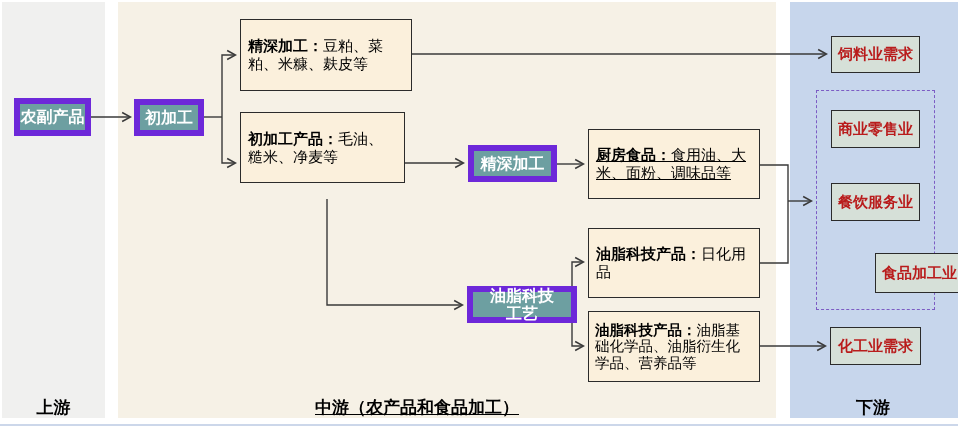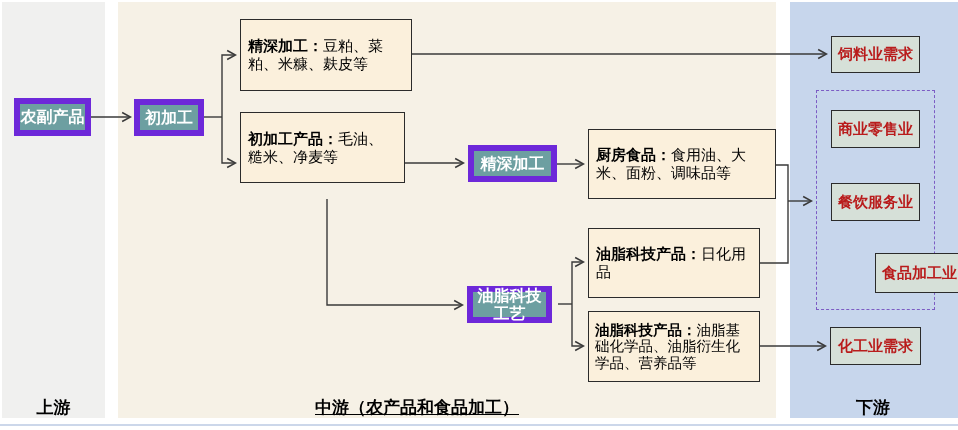--- a/index.html
+++ b/index.html
@@ -98,25 +98,25 @@
   </div>
 
   <div class="node cream" style="left:240px;top:112px;width:165px;height:71px;">
     <div><b>初加工产品：</b><span>毛油、糙米、净麦等</span></div>
   </div>
 
   <div class="node teal" style="left:468px;top:145px;width:89px;height:37px;">
     <span>精深加工</span>
   </div>
 
-  <div class="node cream" style="left:588px;top:129px;width:188px;height:70px;">
+  <div class="node cream" style="left:588px;top:129px;width:172px;height:70px;text-decoration:underline;">
     <div><b>厨房食品：</b><span>食用油、大米、面粉、调味品等</span></div>
   </div>
 
-  <div class="node teal" style="left:467px;top:286px;width:85px;height:37px;">
+  <div class="node teal" style="left:467px;top:286px;width:110px;height:37px;">
     <span><span>油脂科技</span><br><span>工艺</span></span>
   </div>
 
   <div class="node cream" style="left:588px;top:228px;width:172px;height:70px;">
     <div><b>油脂科技产品：</b><span>日化用品</span></div>
   </div>
 
   <div class="node cream tight" style="left:588px;top:311px;width:172px;height:71px;">
     <div><b>油脂科技产品：</b><span>油脂基础化学品、油脂衍生化学品、营养品等</span></div>
   </div>

